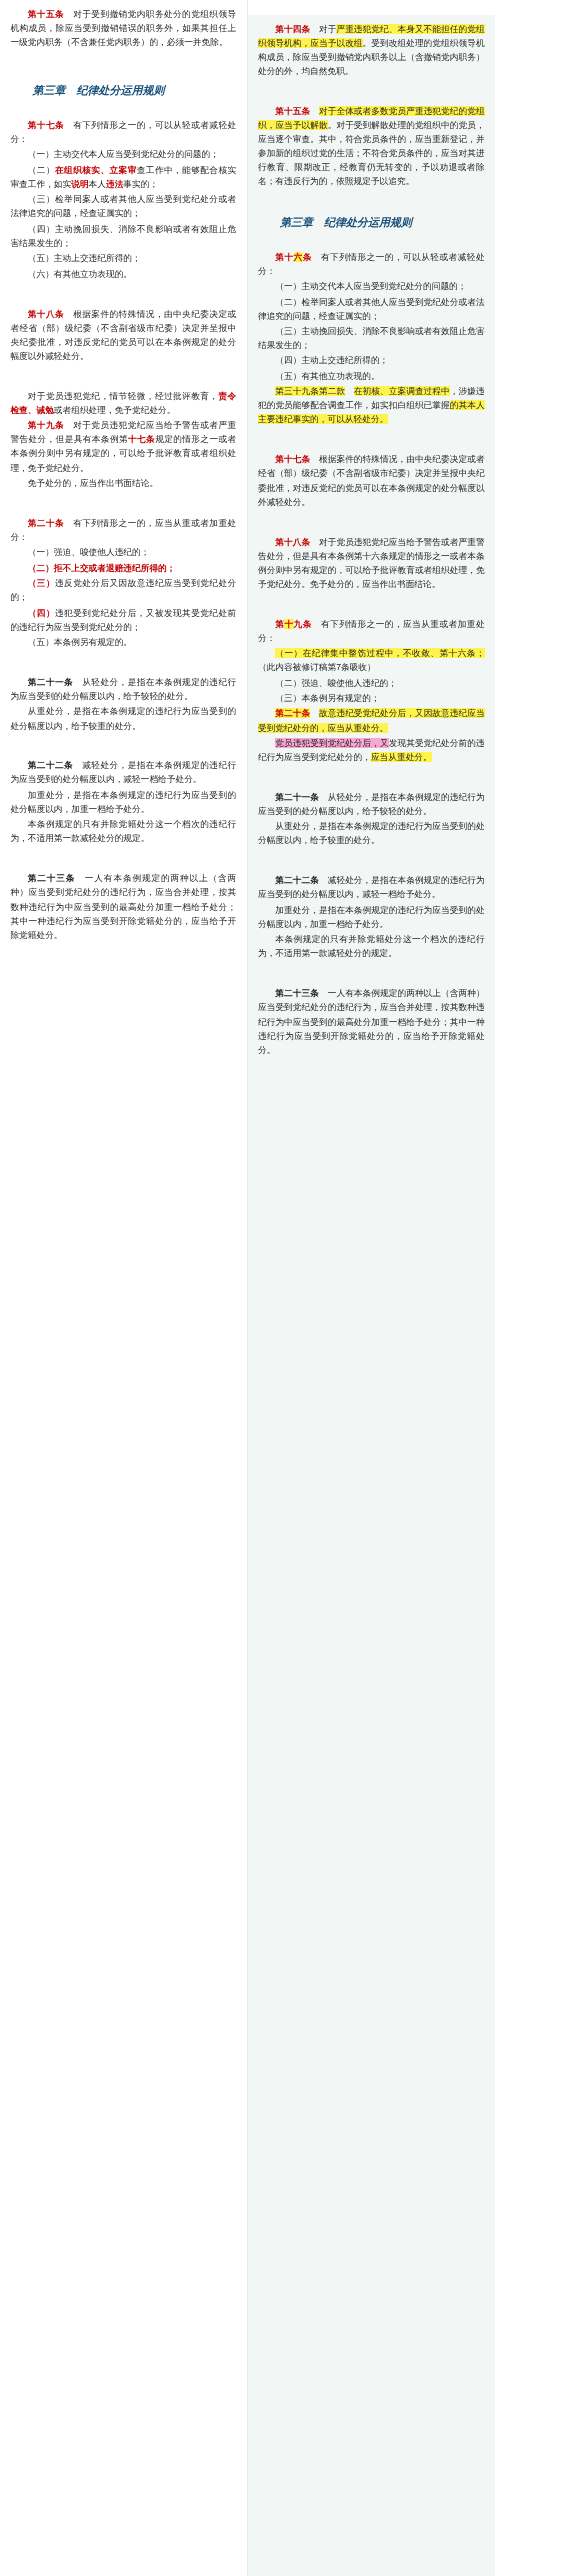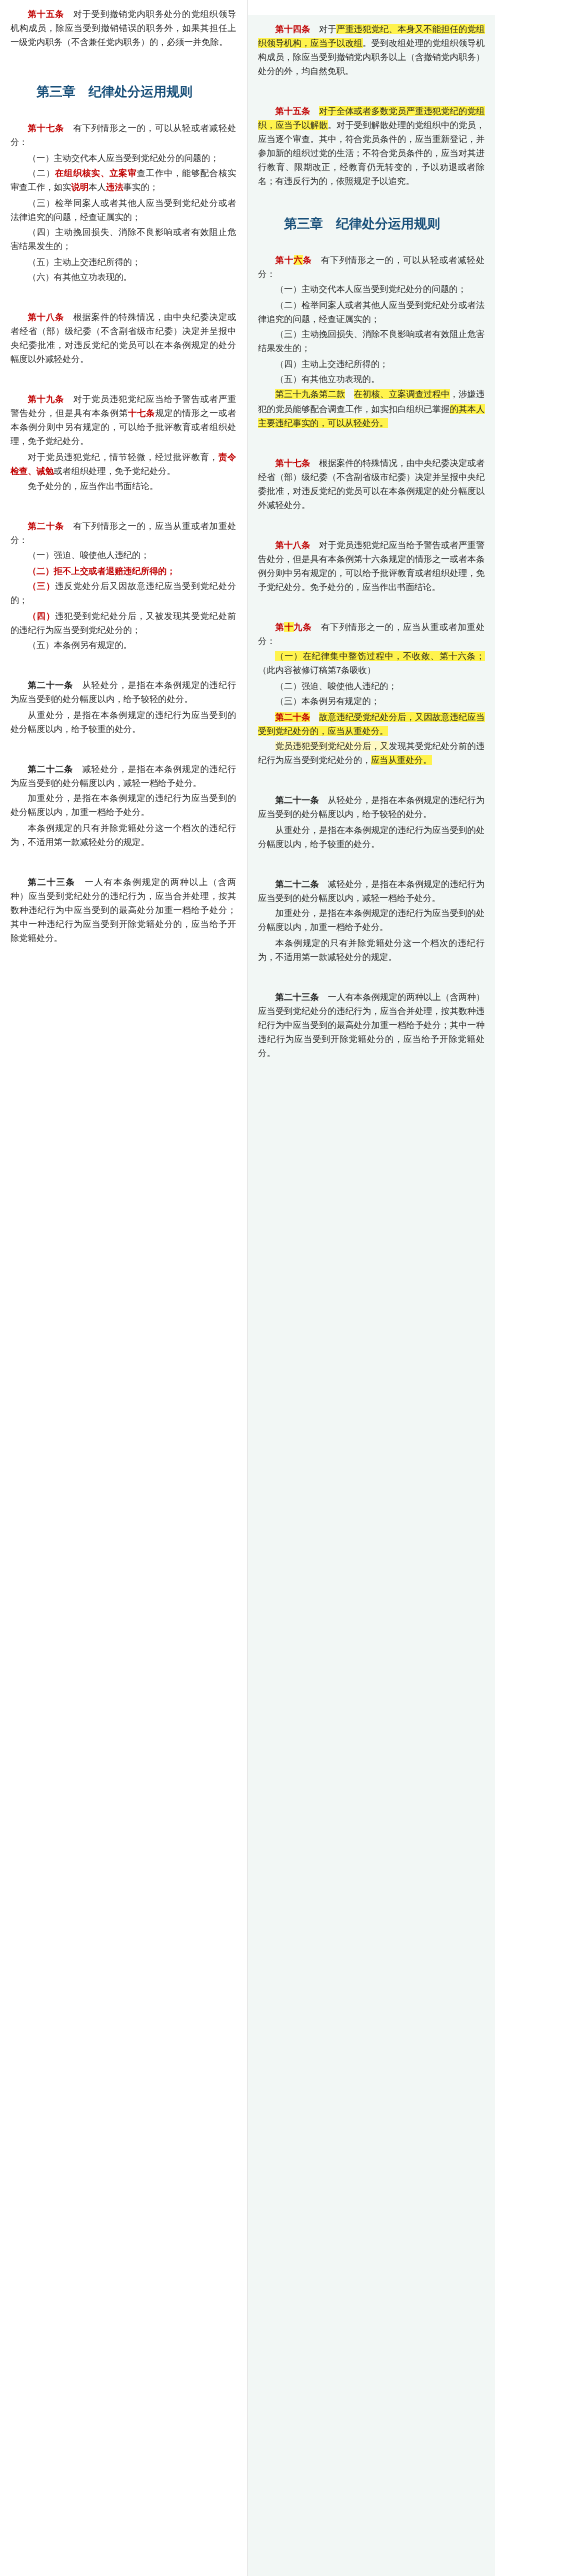--- a/index.html
+++ b/index.html
@@ -36,40 +36,41 @@
   }
   .p {
     font-size: 8.7px;
     line-height: 1.62;
     color: #1b1b1b;
     text-align: justify;
     margin: 0 0 1.3px 0;
     text-indent: 2em;
   }
   .chap {
-    font-size: 13px;
+    font-size: 11px;
     font-weight: bold;
     color: #19507a;
     text-indent: 2em;
     margin: 0 0 3.9px 0;
     line-height: 1.6;
+    font-style: italic;
   }
   .art {
     color: #c00000;
     font-weight: bold;
   }
   .art-plain {
     color: #1b1b1b;
     font-weight: bold;
   }
   .hl {
     background: #fff34d;
   }
   .hl-green {
-    background: #fef9c3;
+    background: #f9a8d4;
   }
   .red {
     color: #c00000;
     font-weight: bold;
   }
   .sp {
     height: 7.8px;
   }
 </style>
 </head>
@@ -104,22 +105,22 @@
 
     <div class="sp"></div>
 
     <div class="blk">
       <p class="p"><span class="art">第十八条</span><span>　根据案件的特殊情况，由中央纪委决定或者经省（部）级纪委（不含副省级市纪委）决定并呈报中央纪委批准，对违反党纪的党员可以在本条例规定的处分幅度以外减轻处分。</span></p>
     </div>
 
     <div class="sp"></div>
 
     <div class="blk">
+      <p class="p">对于党员违犯党纪，情节轻微，经过批评教育，<span class="red">责令检查、诫勉</span>或者组织处理，免予党纪处分。</p>
       <p class="p"><span class="art">第十九条</span>　对于党员违犯党纪应当给予警告或者严重警告处分，但是具有本条例第<span class="red">十七条</span>规定的情形之一或者本条例分则中另有规定的，可以给予批评教育或者组织处理，免予党纪处分。</p>
-      <p class="p">对于党员违犯党纪，情节轻微，经过批评教育，<span class="red">责令检查、诫勉</span>或者组织处理，免予党纪处分。</p>
       <p class="p">免予处分的，应当作出书面结论。</p>
     </div>
 
     <div class="sp"></div>
 
     <div class="blk">
       <p class="p"><span class="art">第二十条</span>　有下列情形之一的，应当从重或者加重处分：</p>
       <p class="p">（一）强迫、唆使他人违纪的；</p>
       <p class="p red">（二）拒不上交或者退赔违纪所得的；</p>
       <p class="p"><span class="red">（三）</span>违反党处分后又因故意违纪应当受到党纪处分的；</p>

